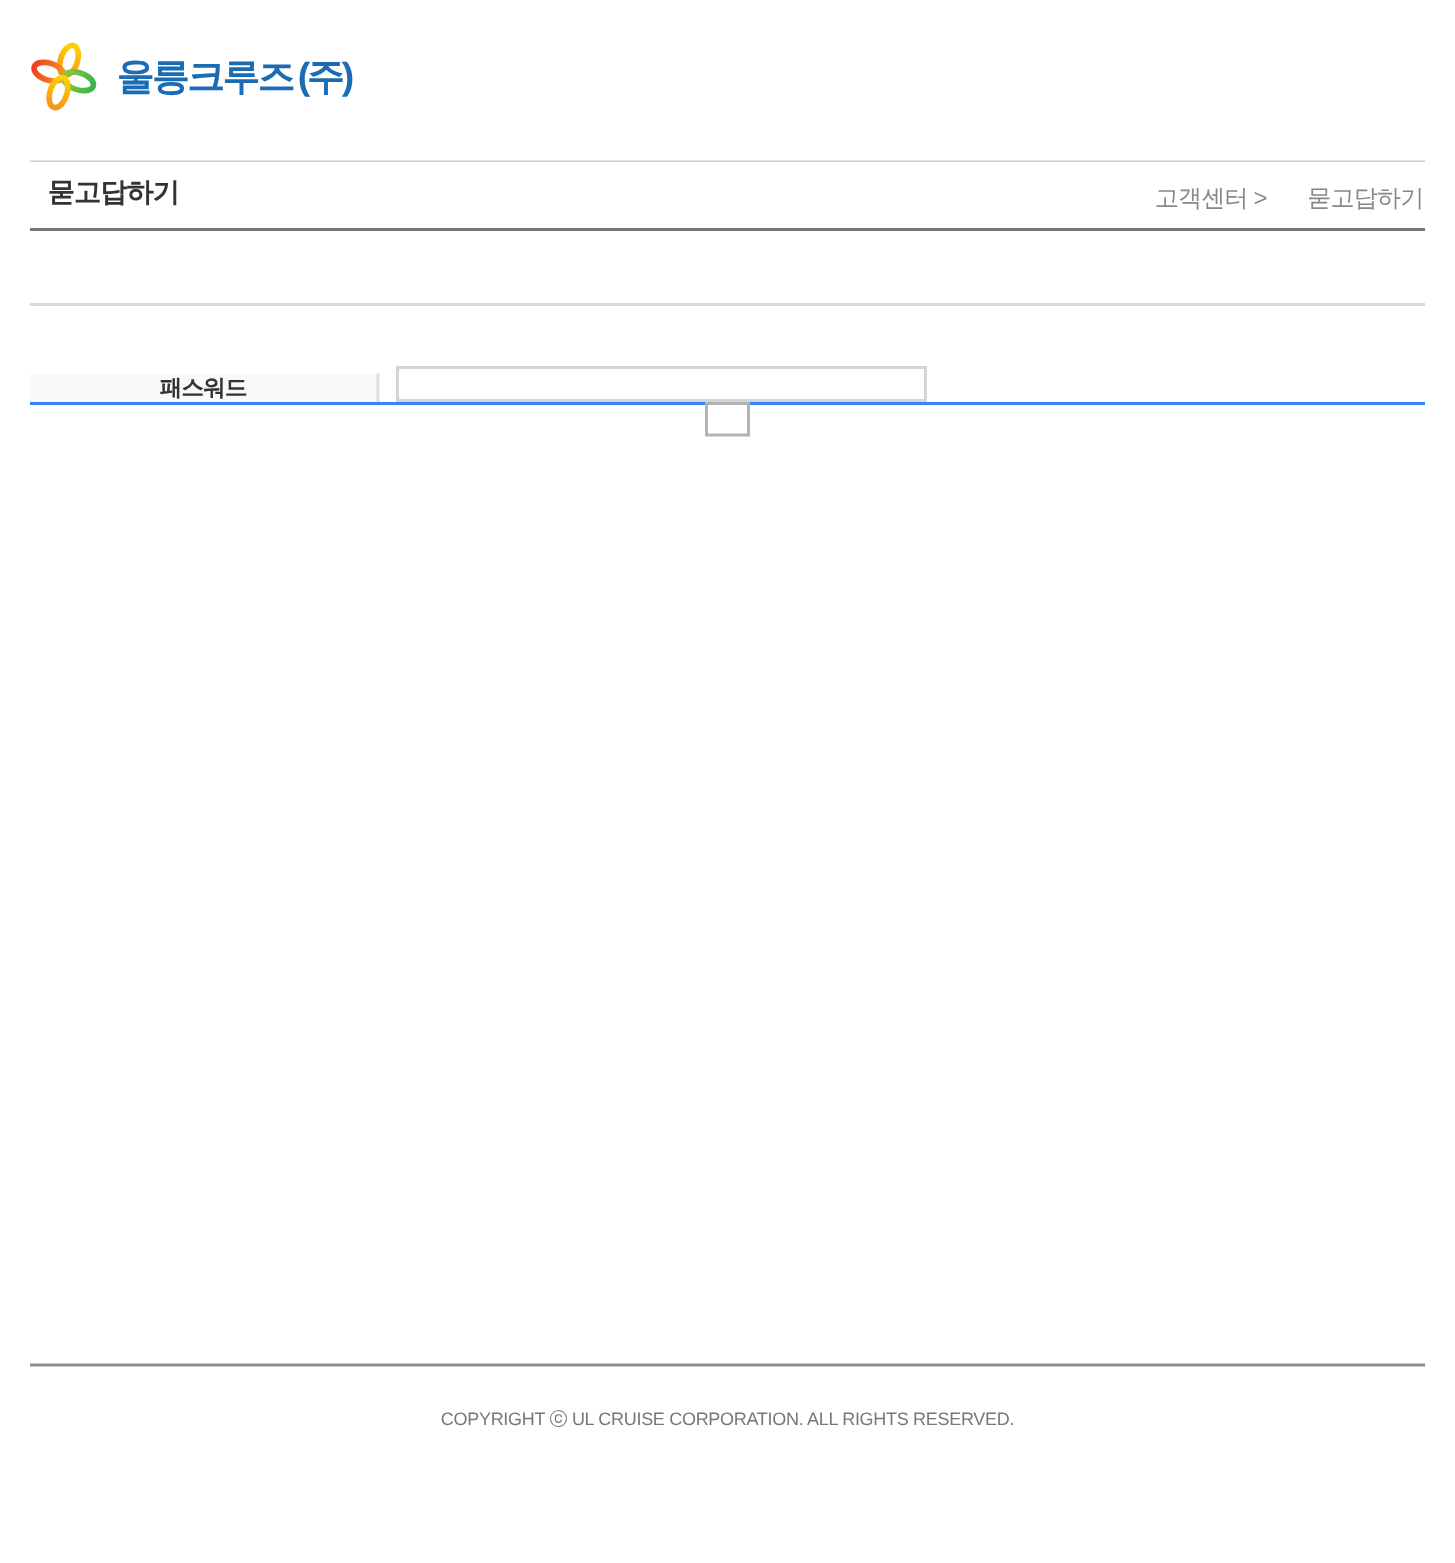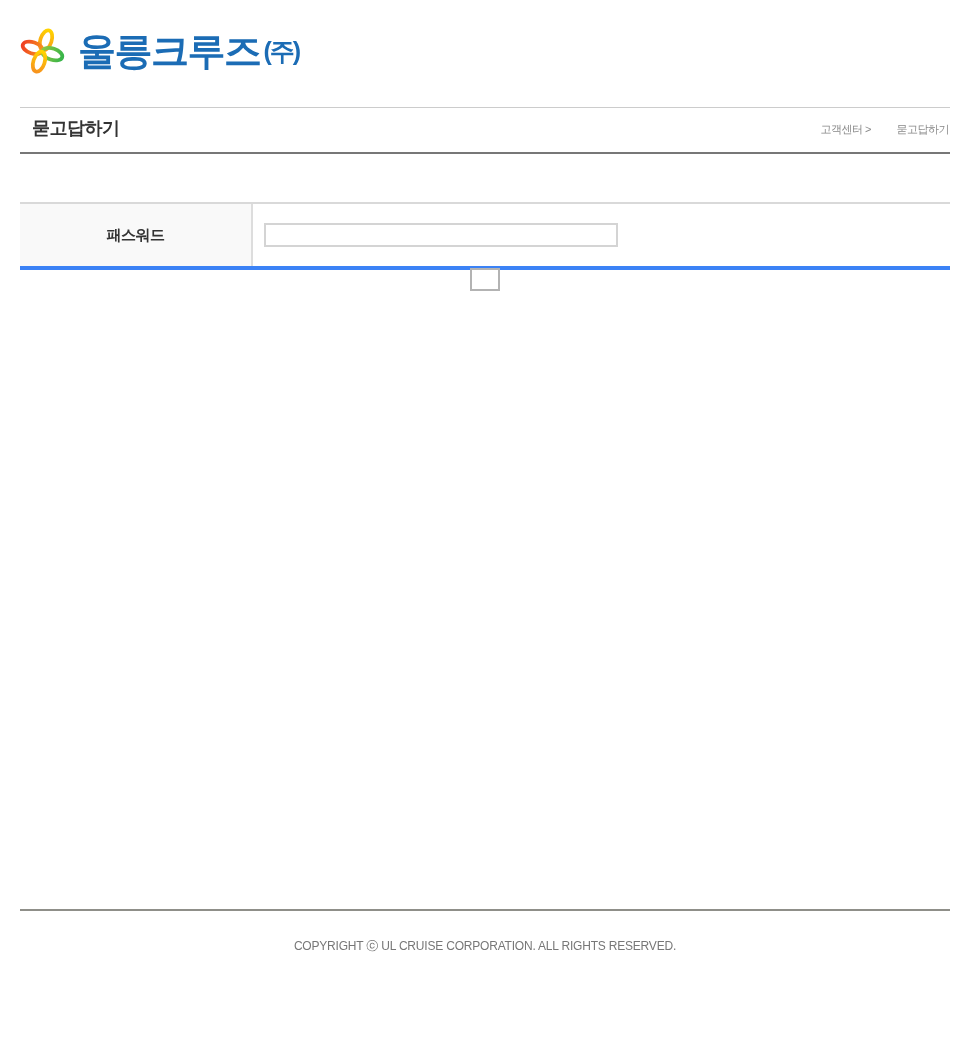--- a/index.html
+++ b/index.html
@@ -4,34 +4,34 @@
 <title>묻고답하기</title>
 <style>
   * { box-sizing: border-box; }
   html, body { margin: 0; padding: 0; background: #ffffff; }
   body { font-family: "Liberation Sans", "DejaVu Sans", sans-serif; }
   .page { position: relative; width: 970px; height: 1042px; margin: 0 auto; background: #ffffff; overflow: hidden; }
 
   
   .logo { position: absolute; left: 19px; top: 25px; display: flex; align-items: center; text-decoration: none; cursor: pointer; }
   .logo-icon { width: 47px; height: 52px; display: block; }
-  .logo-text { margin-left: 12px; font-size: 38px; font-weight: bold; color: #1b6cb5; letter-spacing: -1.5px; line-height: 1; }
+  .logo-text { margin-left: 12px; font-size: 25px; font-weight: bold; color: #1b6cb5; letter-spacing: -1.5px; line-height: 1; }
   .logo-suffix { margin-left: 3px; font-size: 25px; font-weight: bold; color: #1b6cb5; letter-spacing: -2px; line-height: 1; }
 
   
   .rule-top   { position: absolute; left: 20px; top: 107px; width: 930px; height: 1px; background: #cccccc; }
   .page-title { position: absolute; left: 32px; top: 116px; font-size: 18px; font-weight: bold; color: #333333; letter-spacing: -0.5px; }
-  .breadcrumb { position: absolute; right: 21px; top: 122px; font-size: 11px; color: #888888; letter-spacing: -0.5px; margin-left: 12px; }
+  .breadcrumb { position: absolute; right: 21px; top: 122px; font-size: 16px; color: #888888; letter-spacing: -0.5px; margin-left: 12px; }
   .breadcrumb-parent { color: #888888; text-decoration: none; margin-right: 23px; cursor: pointer; }
   .breadcrumb-current { color: #888888; }
   .rule-thick { position: absolute; left: 20px; top: 152px; width: 930px; height: 2px; background: #777777; }
 
   
   .pw-table { position: absolute; left: 20px; top: 202px; width: 930px; height: 68px;
-              border-top: 2px solid #d9d9d9; border-bottom: 4px solid #3b82f6; display: flex; }
+              border-top: 2px solid #d9d9d9; border-bottom: 2px solid #3b82f6; display: flex; align-items: flex-end; }
   .pw-label-cell { width: 233px; background: #f9f9f9; border-right: 2px solid #dddddd;
                    display: flex; align-items: center; justify-content: center;
                    font-size: 15px; font-weight: bold; color: #333333; letter-spacing: -0.5px; }
   .pw-input-cell { flex: 1; display: flex; align-items: center; padding-left: 11px; background: #ffffff; }
   .pw-input { width: 354px; height: 24px; border: 2px solid #d4d4d4; background: #ffffff;
               padding: 0 5px; font-size: 13px; color: #333333; outline: none; }
 
   
   .submit-button { position: absolute; left: 470px; top: 268px; width: 30px; height: 23px;
                    border: 2px solid #b3b3b3; background: #ffffff; cursor: pointer; padding: 0; }

